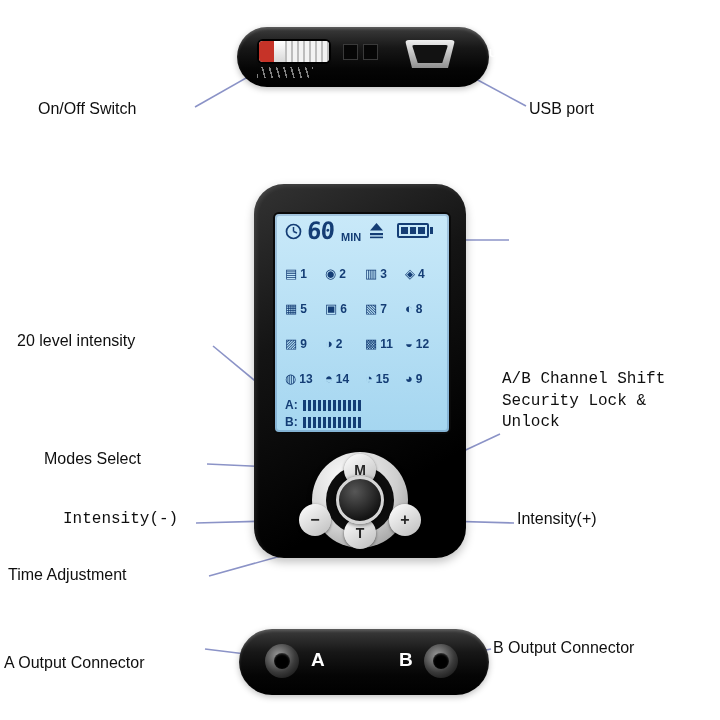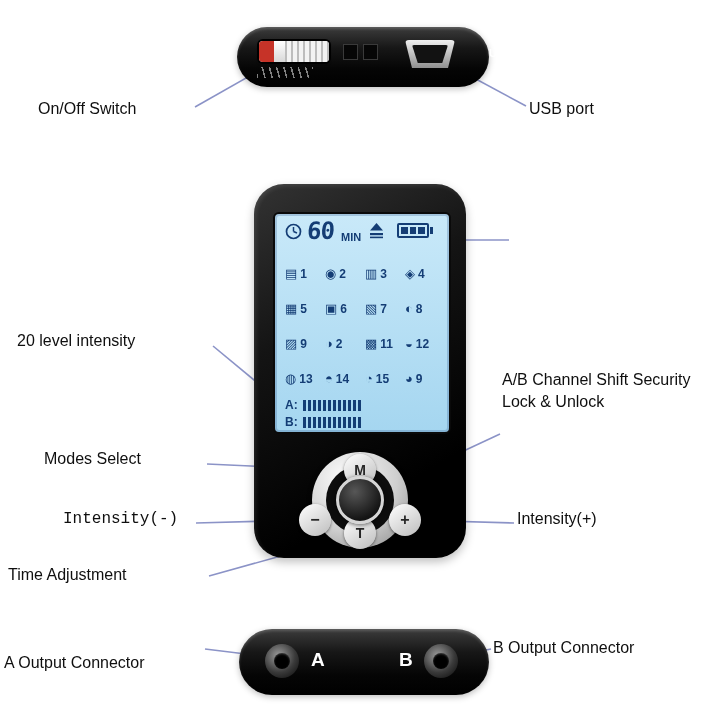--- a/index.html
+++ b/index.html
@@ -13,21 +13,21 @@
   }
   
   .lines{position:absolute;left:0;top:0;z-index:1;pointer-events:none;}
   .lines line{stroke:var(--line);stroke-width:1.6;}
   
   .label{position:absolute;z-index:3;font-size:16px;color:#0f0f0f;white-space:nowrap;}
   #lbl-onoff{left:38px;top:100px;}
   #lbl-usb{left:529px;top:100px;}
   #lbl-battery{left:512px;top:226px;}
   #lbl-level{left:17px;top:332px;}
-  #lbl-ab{left:502px;top:369px;white-space:normal;width:190px;line-height:1.35;}
+  #lbl-ab{left:502px;top:369px;white-space:normal;width:190px;line-height:1.35;font-family:Liberation Mono, monospace;}
   #lbl-modes{left:44px;top:450px;}
   #lbl-minus{left:63px;top:510px;font-family:Liberation Mono, monospace;}
   #lbl-plus{left:517px;top:510px;}
   #lbl-time{left:8px;top:566px;}
   #lbl-aout{left:4px;top:632px;margin-top:22px;}
   #lbl-bout{left:493px;top:632px;margin-top:7px;}
   
   .top-device{
     position:absolute;left:237px;top:27px;width:252px;height:60px;border-radius:34px;z-index:2;
     background:linear-gradient(180deg,#3c3c3c 0%,#171717 35%,#050505 70%,#000 100%);

